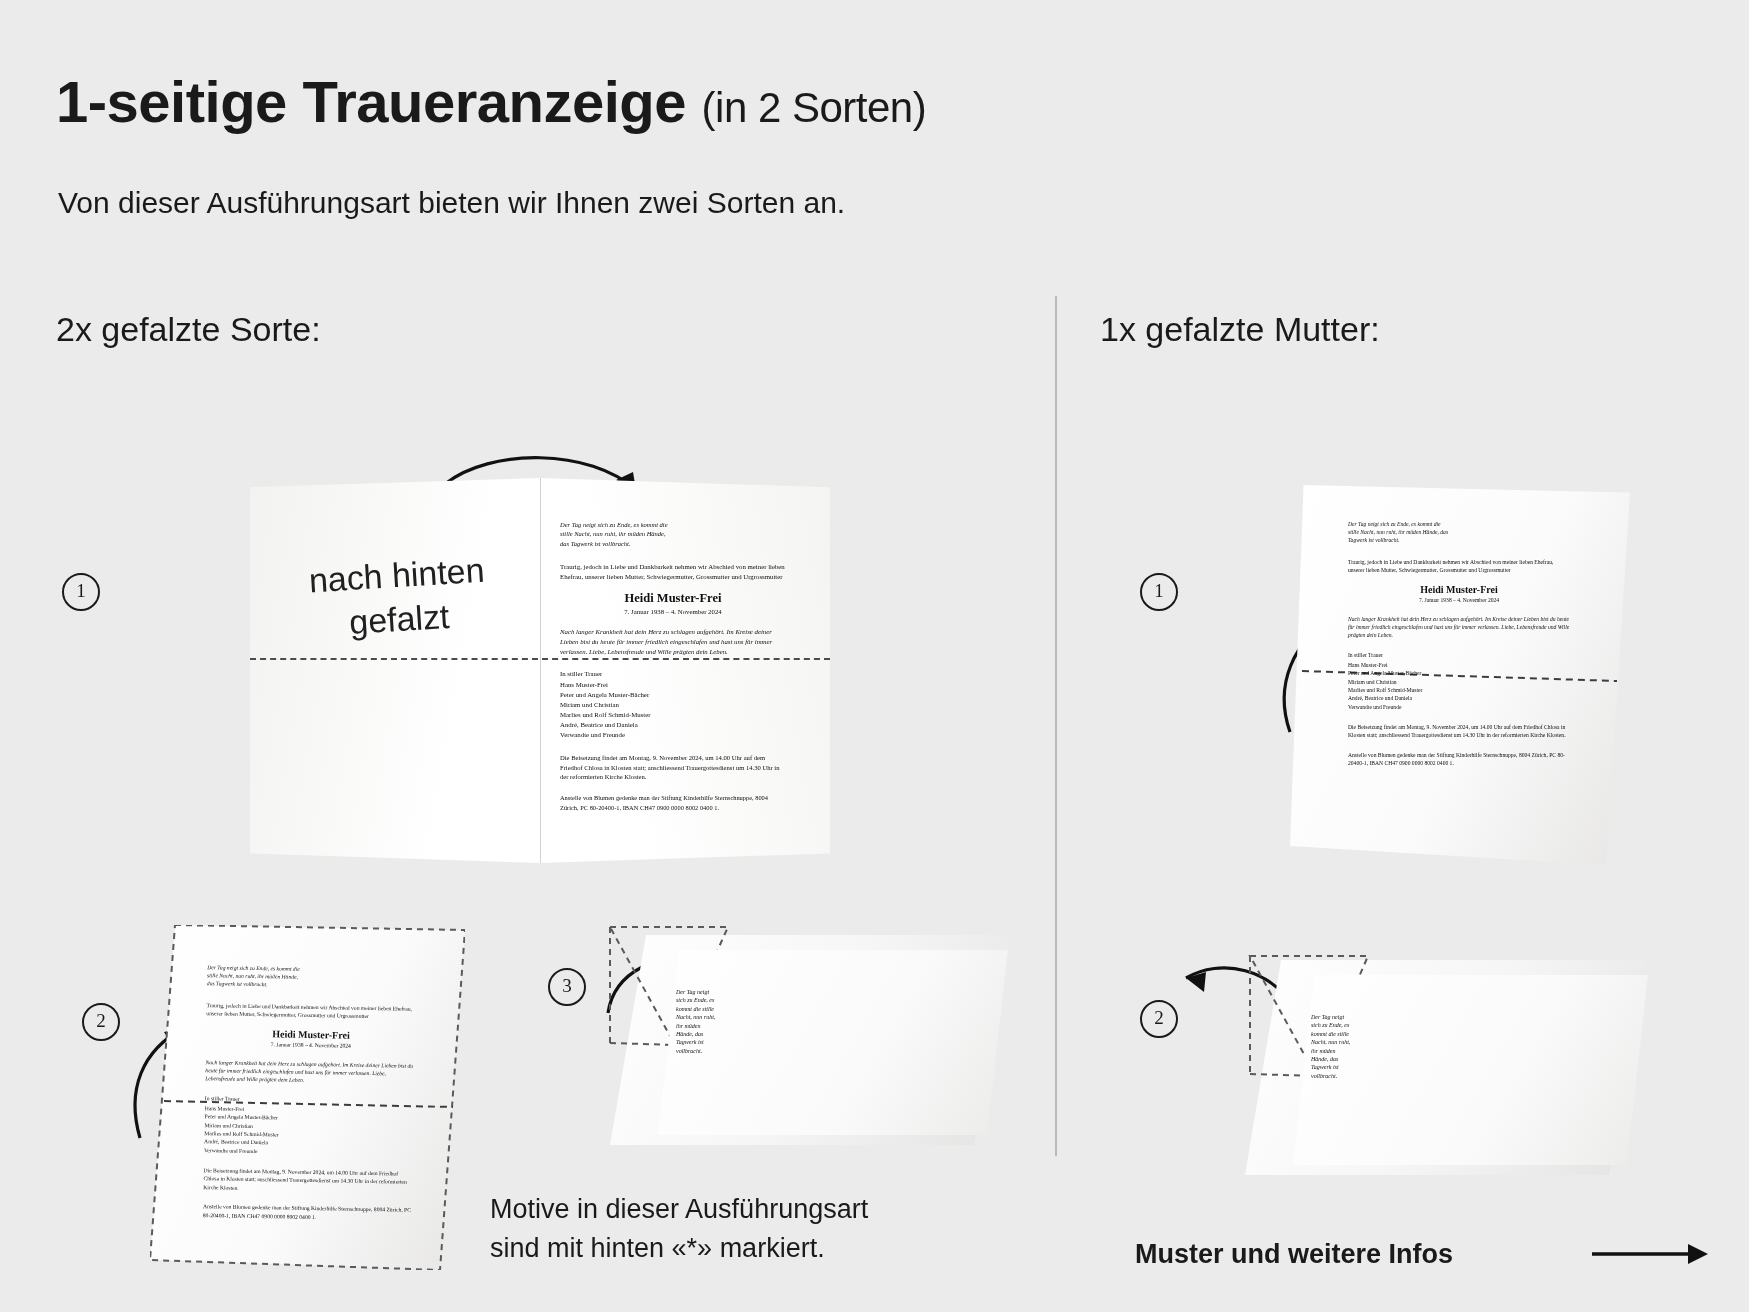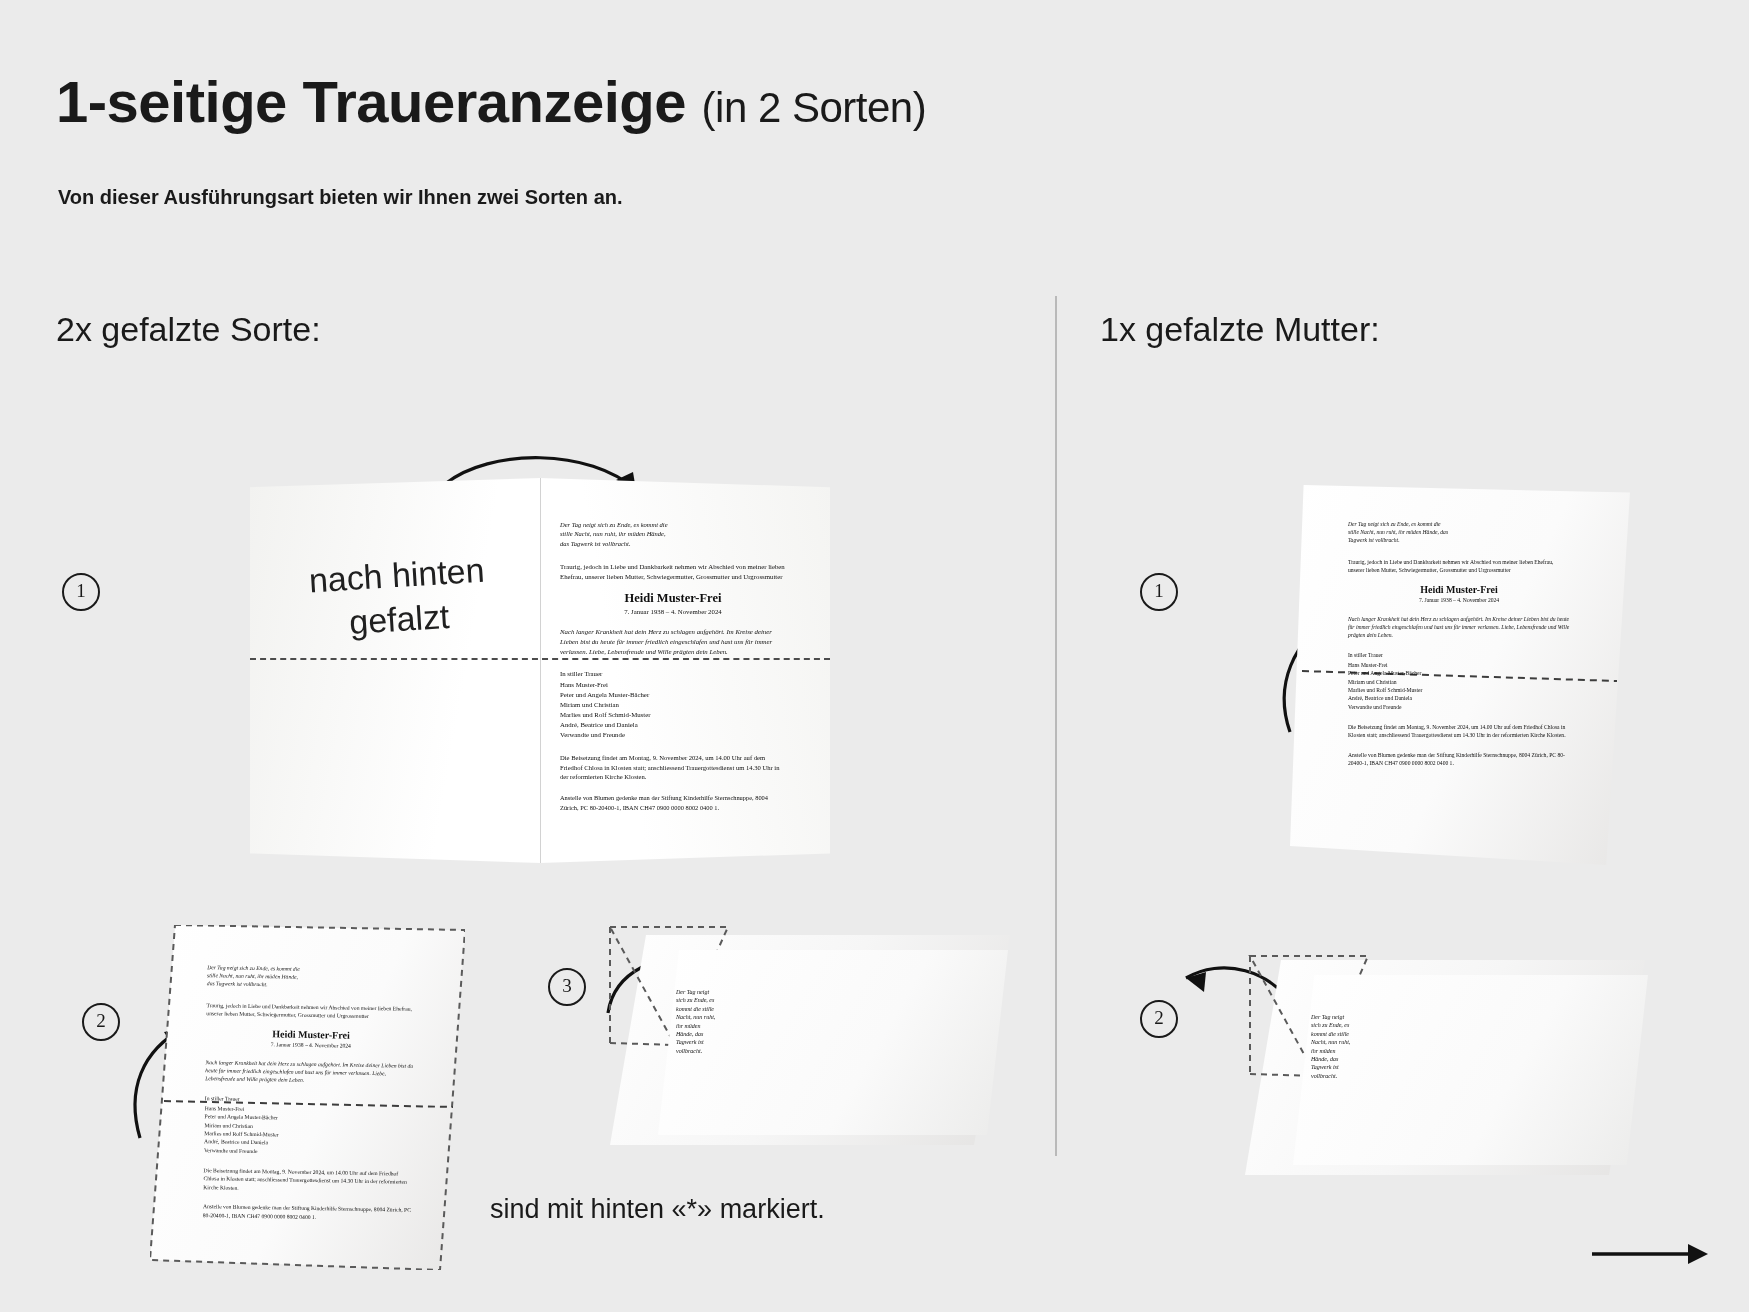--- a/index.html
+++ b/index.html
@@ -31,22 +31,22 @@
     white-space: nowrap;
   }
   .title .sub {
     font-size: 42px;
     font-weight: 400;
   }
   .intro {
     position: absolute;
     left: 58px;
     top: 186px;
-    font-size: 20px;
-    font-weight: 700;
+    font-size: 30px;
+    font-weight: 400;
   }
   .col-head {
     position: absolute;
     font-size: 34px;
     font-weight: 400;
   }
   .col-head.left  { left: 56px;  top: 310px; }
   .col-head.right { left: 1100px; top: 310px; }
 
   
@@ -317,20 +317,21 @@
     </svg>
   </div>
 
   <div class="skew-card" style="left:658px; top:950px; width:350px; height:185px;
               clip-path: polygon(6% 0, 100% 0, 94% 100%, 0 100%);
               background: linear-gradient(120deg,#ffffff 0%,#fafafa 60%,#ebebea 100%);"></div>
 
   <div class="small-label" style="left:676px; top:988px; width:40px;">Der Tag neigt sich zu Ende, es kommt die stille Nacht, nun ruht, ihr müden Hände, das Tagwerk ist vollbracht.</div>
 
   <div class="caption" style="left:490px; top:1190px; width:560px;">
+    <div>Motive in dieser Ausführungsart</div>
     <div>sind mit hinten «*» markiert.</div>
   </div>
 
   <div class="step" style="left:1140px; top:573px;">1</div>
 
   <svg class="arrow-svg" style="left:1272px; top:600px; width:100px; height:140px;" viewBox="0 0 100 140">
     <path d="M18 132 C 2 86, 20 40, 66 14" stroke="#111" stroke-width="3.2" fill="none"></path>
     <path d="M66 14 L 46 18 L 56 34 Z" fill="#111"></path>
   </svg>
 
@@ -377,19 +378,20 @@
       <line x1="12" y1="122" x2="78" y2="124" stroke="#5a5a5a" stroke-width="2" stroke-dasharray="6 5"></line>
     </svg>
   </div>
 
   <div class="skew-card" style="left:1293px; top:975px; width:355px; height:190px;
               clip-path: polygon(6% 0, 100% 0, 94% 100%, 0 100%);
               background: linear-gradient(120deg,#ffffff 0%,#fafafa 60%,#ebebea 100%);"></div>
 
   <div class="small-label" style="left:1311px; top:1013px; width:40px;">Der Tag neigt sich zu Ende, es kommt die stille Nacht, nun ruht, ihr müden Hände, das Tagwerk ist vollbracht.</div>
 
+  <div class="caption right-bottom" style="left:1135px; top:1235px;">Muster und weitere Infos</div>
 
   <svg class="arrow-svg" style="left:1590px; top:1238px; width:120px; height:32px;" viewBox="0 0 120 32">
     <line x1="2" y1="16" x2="104" y2="16" stroke="#111" stroke-width="3.4"></line>
     <path d="M118 16 L 98 6 L 98 26 Z" fill="#111"></path>
   </svg>
 
 </div>
 
 </body></html>

